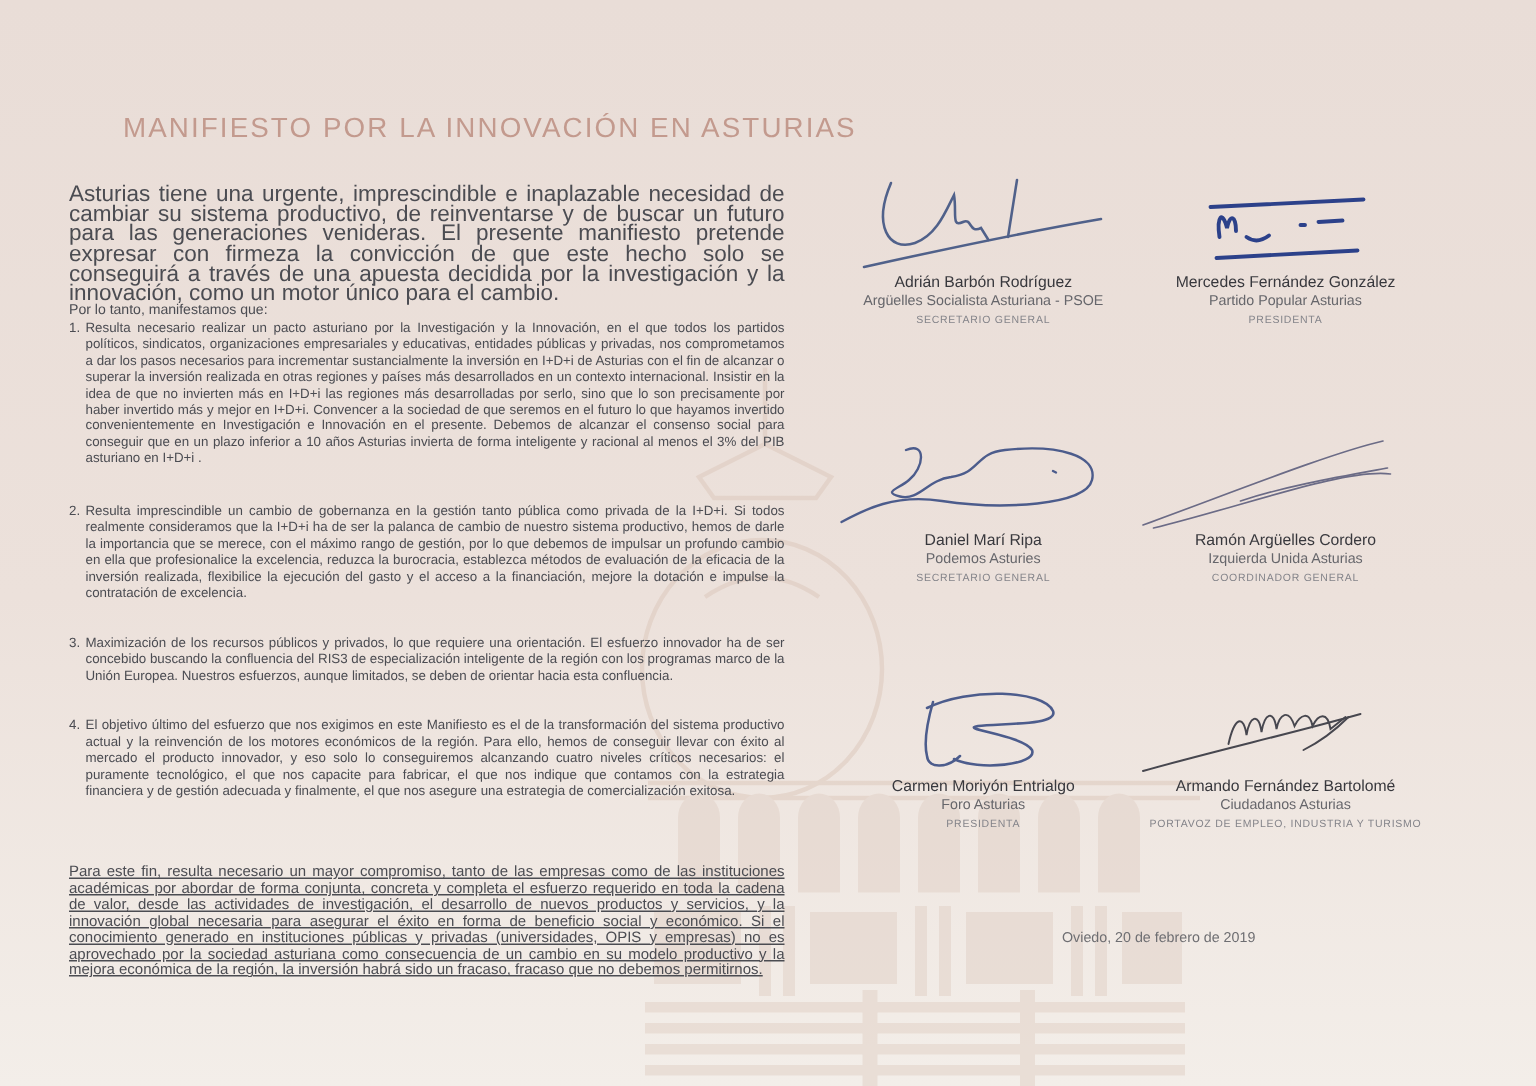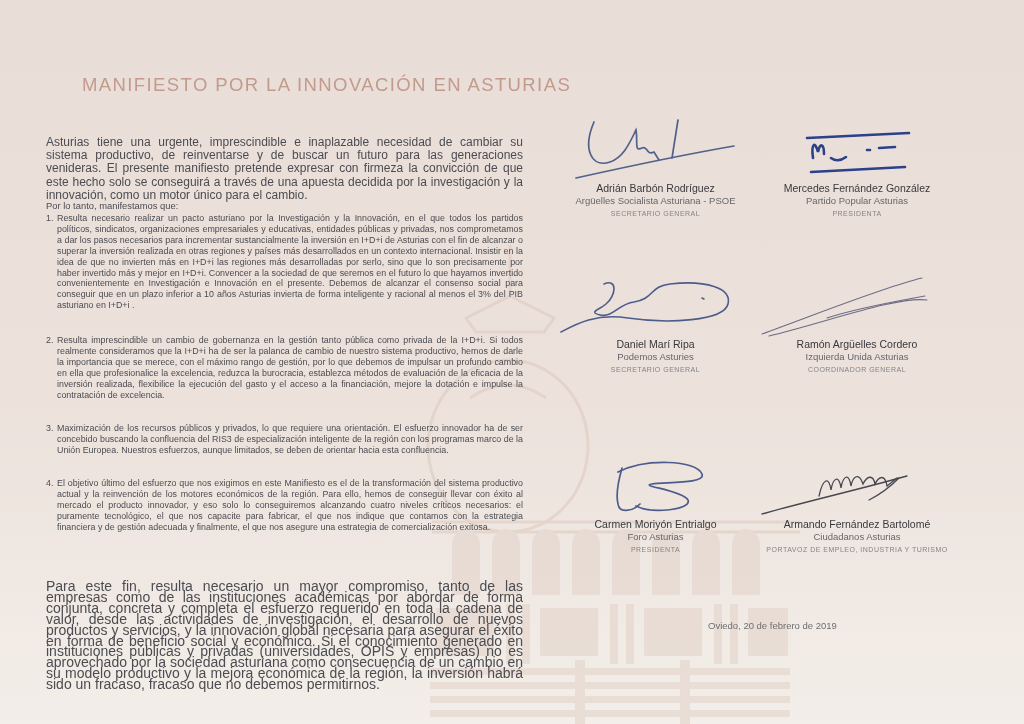--- a/index.html
+++ b/index.html
@@ -10,31 +10,31 @@
   }
   
   #watermark{position:absolute;left:0;top:0;width:1024px;height:724px;opacity:.55;}
   
   .doc-title{
     position:absolute;left:82px;top:74px;
     font-size:18.5px;letter-spacing:1.4px;color:#c39a8e;font-weight:400;
   }
   
   .bodytext{position:absolute;left:46px;width:477px;color:#4b4c52;}
-  .intro{top:124px;font-size:12px;line-height:13.2px;text-align:justify;}
+  .intro{top:108px;font-size:15px;line-height:13.2px;text-align:justify;}
   .leadin{top:191px;font-size:9.4px;}
   .nitem{text-align:justify;font-size:8.9px;line-height:10.9px;padding-left:11px;box-sizing:border-box;}
   .nitem .num{position:absolute;left:0;top:0;}
-  .closing{top:567px;font-size:14px;line-height:10.9px;text-align:justify;}
+  .closing{top:567px;font-size:10px;line-height:10.9px;text-align:justify;text-decoration:underline;}
   .i1{top:213px}.i2{top:335px}.i3{top:423px}.i4{top:478px}
   
   .sig-block{position:absolute;text-align:center;}
   .colA{left:543px;width:225px;}
   .colB{left:742px;width:230px;}
-  .r1{top:112px}.r2{top:276px}.r3{top:458px}
+  .r1{top:112px}.r2{top:292px}.r3{top:458px}
   .sig-art{display:block;margin:0 auto;}
   .sig-name{font-size:10.5px;font-weight:normal;color:#38383d;line-height:13px;}
   .sig-org{font-size:9.5px;color:#66666b;line-height:12px;}
   .sig-role{font-size:7px;color:#84848a;letter-spacing:.5px;margin-top:3px;}
   
   .date-line{position:absolute;left:708px;top:620px;font-size:9.5px;color:#6e6e72;}
 </style>
 </head>
 <body>
 

